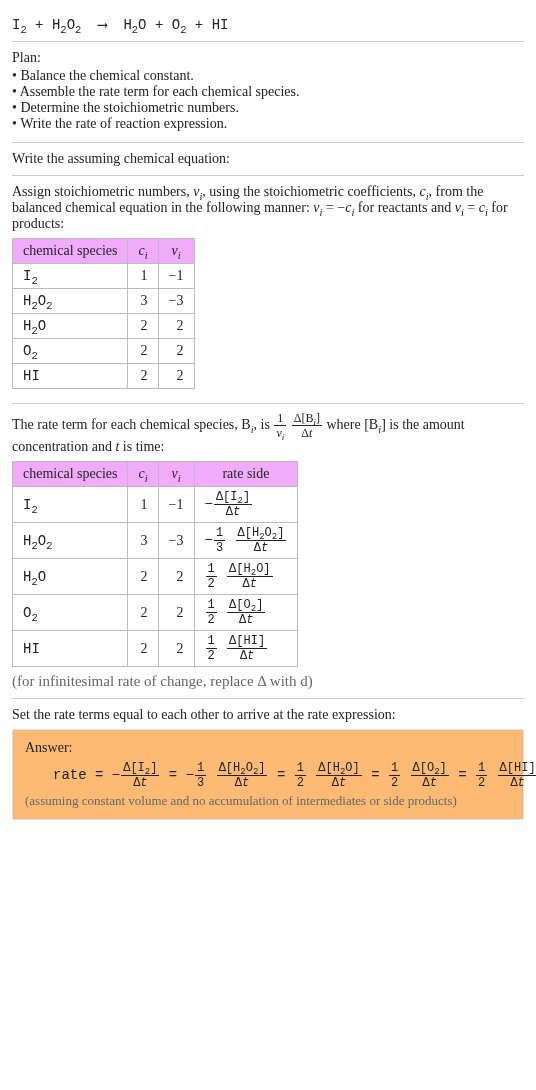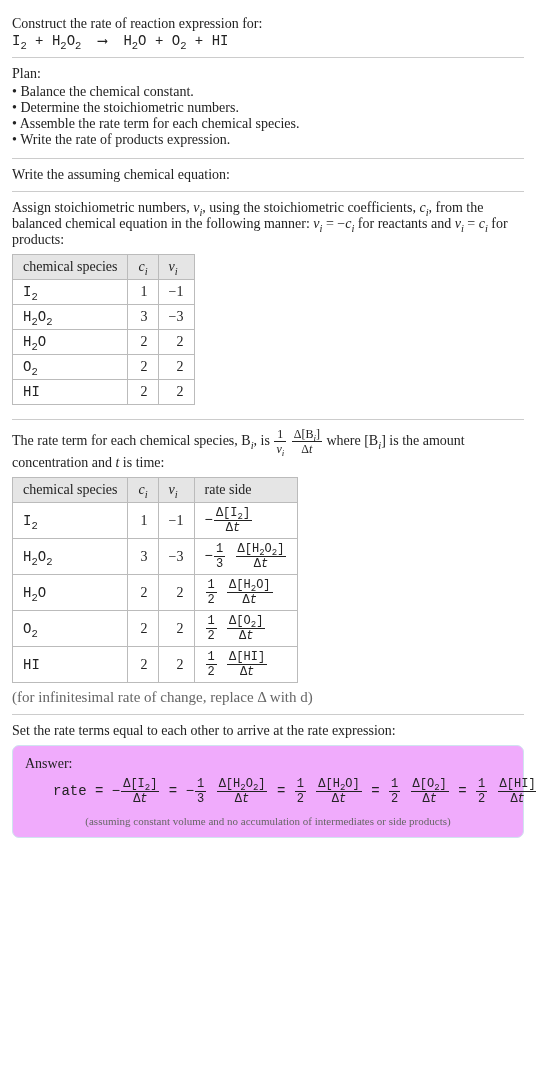--- a/index.html
+++ b/index.html
@@ -30,53 +30,54 @@
   border-collapse: collapse;
   margin: 6px 0;
 }
 table.data th, table.data td {
   border: 1px solid #bbb;
   padding: 4px 10px;
   font-weight: normal;
   text-align: left;
 }
 table.data th {
-  background: #e5e5e5;
+  background: #f0abfc;
+  text-align: center;
 }
 table.data td.num {
   text-align: right;
 }
 .plan-list {
   margin: 2px 0;
   padding-left: 0;
   list-style: none;
 }
 .plan-list li::before {
   content: "• ";
 }
 .small-note {
   font-size: 15px;
   color: #666;
   margin-top: 2px;
 }
 .answer-box {
-  background: #f0abfc;
+  background: #fdba74;
   border: 1px solid #cfe4ef;
-  border-radius: 7px;
+  border-radius: 2px;
   padding: 10px 12px;
   margin-top: 6px;
 }
 .answer-box .answer-label {
   margin-bottom: 6px;
 }
 .answer-box .note {
-  font-size: 11px;
+  font-size: 13px;
   color: #666;
-  text-align: center;
-  margin-top: 10px;
+  text-align: left;
+  margin-top: 4px;
 }
 .frac {
   display: inline-block;
   vertical-align: middle;
   text-align: center;
   font-size: 12px;
   line-height: 1;
   margin: 0 1px;
 }
 .frac .n {
@@ -90,31 +91,30 @@
 }
 .rate-line {
   white-space: nowrap;
   padding-left: 28px;
 }
 </style>
 </head>
 <body>
 
 <div class="section">
-  <div>Construct the rate of reaction expression for:</div>
   <div class="eq">I<sub>2</sub> + H<sub>2</sub>O<sub>2</sub> &nbsp;⟶&nbsp; H<sub>2</sub>O + O<sub>2</sub> + HI</div>
 </div>
 
 <div class="section">
   <div>Plan:</div>
   <ul class="plan-list">
     <li>Balance the chemical constant.</li>
+    <li>Assemble the rate term for each chemical species.</li>
     <li>Determine the stoichiometric numbers.</li>
-    <li>Assemble the rate term for each chemical species.</li>
-    <li>Write the rate of products expression.</li>
+    <li>Write the rate of reaction expression.</li>
   </ul>
 </div>
 
 <div class="section">
   <div>Write the assuming chemical equation:</div>
 </div>
 
 <div class="section">
   <div>Assign stoichiometric numbers, <i>ν<sub>i</sub></i>, using the stoichiometric coefficients, <i>c<sub>i</sub></i>, from the balanced chemical equation in the following manner: <i>ν<sub>i</sub></i> = −<i>c<sub>i</sub></i> for reactants and <i>ν<sub>i</sub></i> = <i>c<sub>i</sub></i> for products:</div>
   <table class="data">

